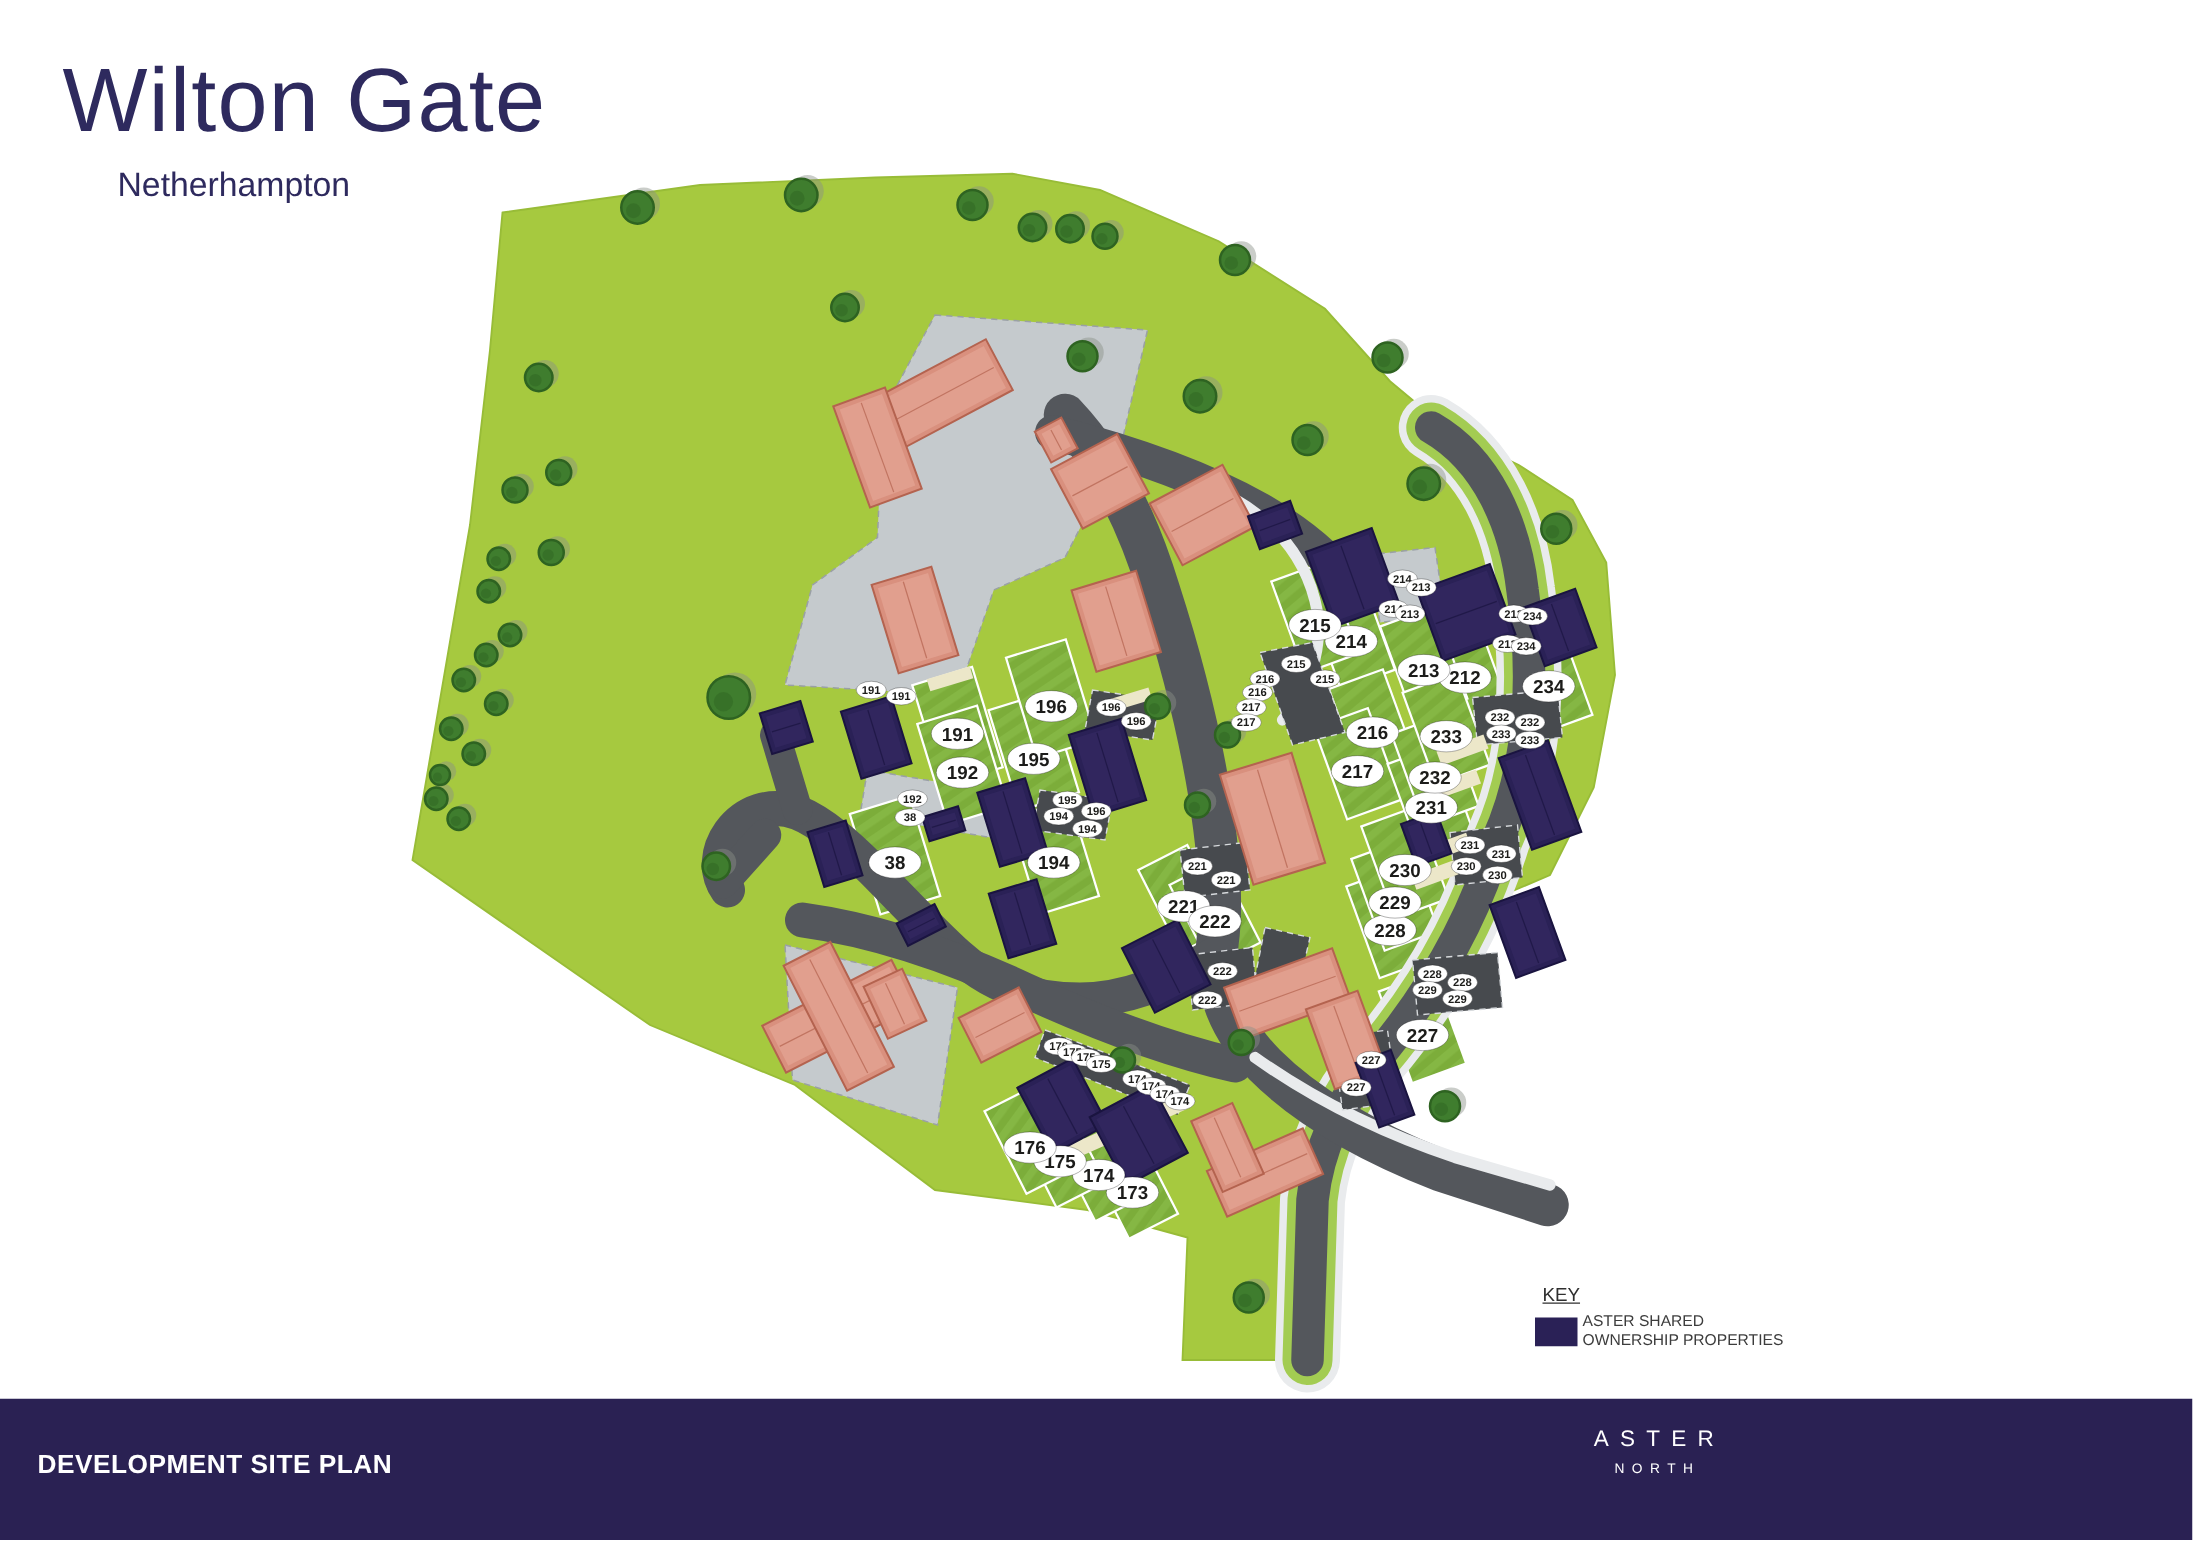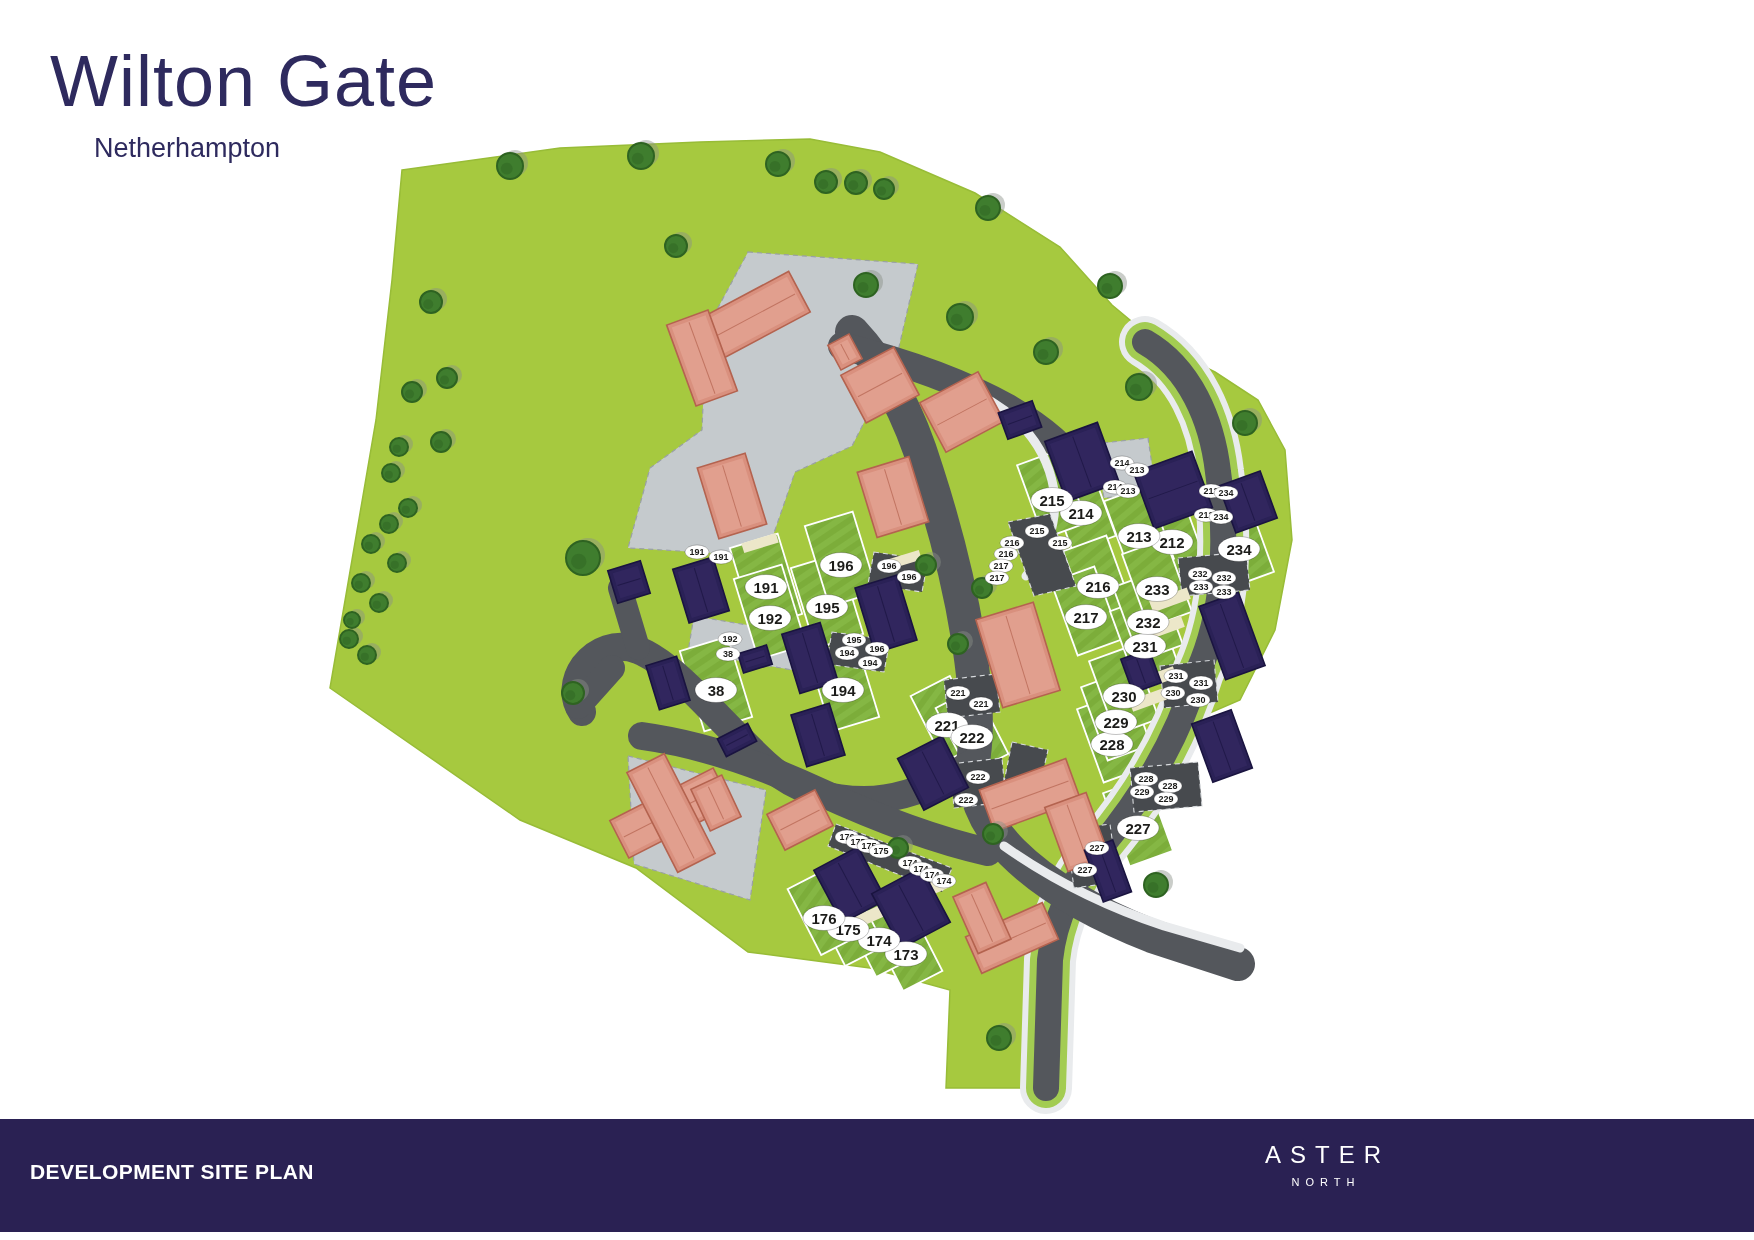--- a/index.html
+++ b/index.html
@@ -14,21 +14,21 @@
   .map{position:absolute;left:0;top:0;width:1754px;height:1240px;}
   .key{position:absolute;left:1228px;top:1028px;width:310px;color:#3c3c3c;}
   .key-title{font-size:15px;margin-left:6px;display:inline-block;text-decoration:underline;color:#2f2f2f;}
   .key-row{display:flex;align-items:center;margin-top:4px;}
   .key-swatch{width:34px;height:23px;background:#2a2156;flex:0 0 auto;}
   .key-text{margin-left:4px;font-size:12.5px;line-height:15px;white-space:nowrap;}
   .disclaimer{position:absolute;left:8px;top:1097px;width:1740px;font-size:15.5px;color:#2e2a5e;}
   .footer{position:absolute;left:0;top:1119px;width:1754px;height:113px;background:#2a2153;padding-left:36px;}
   .footer-title{position:absolute;left:30px;top:41px;font-size:21px;font-weight:700;color:#ffffff;letter-spacing:0.4px;}
   .brand{position:absolute;left:1248px;top:22px;width:150px;text-align:center;color:#ffffff;}
-  .brand-name{font-size:24px;font-weight:400;letter-spacing:9px;padding-left:9px;}
+  .brand-name{font-size:18px;font-weight:400;letter-spacing:9px;padding-left:9px;}
   .brand-sub{font-size:11px;letter-spacing:6px;padding-left:6px;margin-top:7px;}
 </style>
 </head>
 <body>
 
 <div class="page">
 
   <div class="title">Wilton Gate</div>
   <div class="subtitle">Netherhampton</div>
 
@@ -801,20 +801,30 @@
           <ellipse cx="1157" cy="589" rx="21" ry="12.5" fill="#ffffff" stroke="rgba(0,0,0,0.3)" stroke-width="0.8"></ellipse>
           <text x="1157" y="594.5" text-anchor="middle" font-size="15" font-weight="700" font-family="&quot;Liberation Sans&quot;, sans-serif" fill="#1c1c1a">233</text>
         </g>
         <g>
           <ellipse cx="1239" cy="549" rx="21" ry="12.5" fill="#ffffff" stroke="rgba(0,0,0,0.3)" stroke-width="0.8"></ellipse>
           <text x="1239" y="554.5" text-anchor="middle" font-size="15" font-weight="700" font-family="&quot;Liberation Sans&quot;, sans-serif" fill="#1c1c1a">234</text>
         </g>
       </g>
   </svg>
 
+  <div class="key">
+    <span class="key-title">KEY</span>
+    <div class="key-row">
+      <div class="key-swatch"></div>
+      <div class="key-text">
+        <div>ASTER SHARED</div>
+        <div>OWNERSHIP PROPERTIES</div>
+      </div>
+    </div>
+  </div>
 
 
   <div class="footer">
     <div class="footer-title">DEVELOPMENT SITE PLAN</div>
     <div class="brand">
       <div class="brand-name">ASTER</div>
       <div class="brand-sub">NORTH</div>
     </div>
   </div>
 

